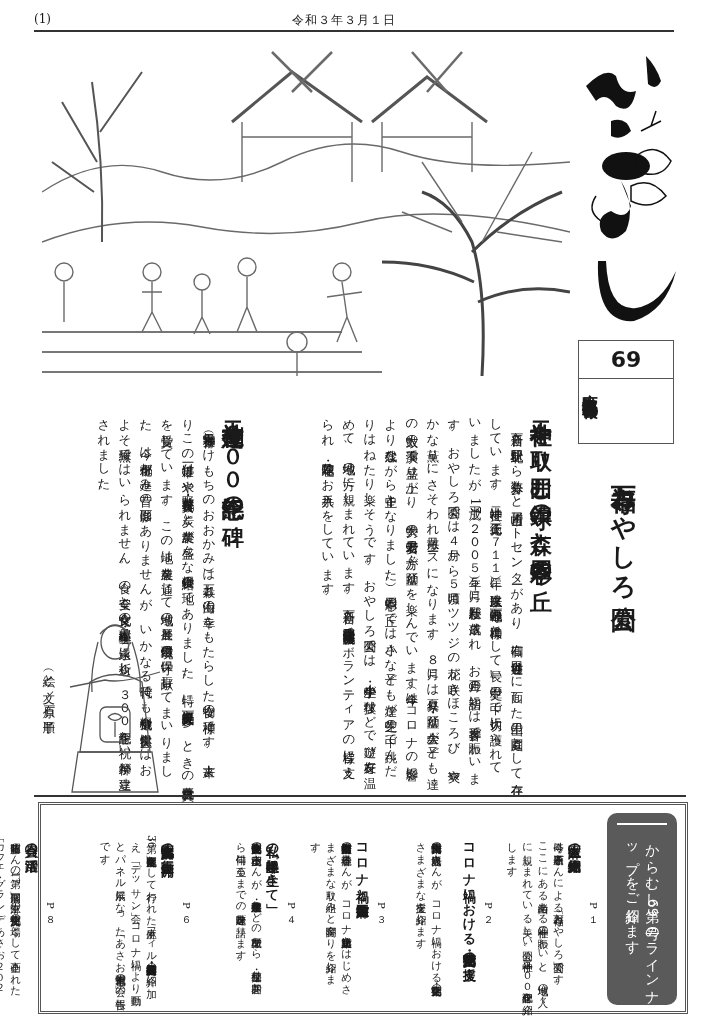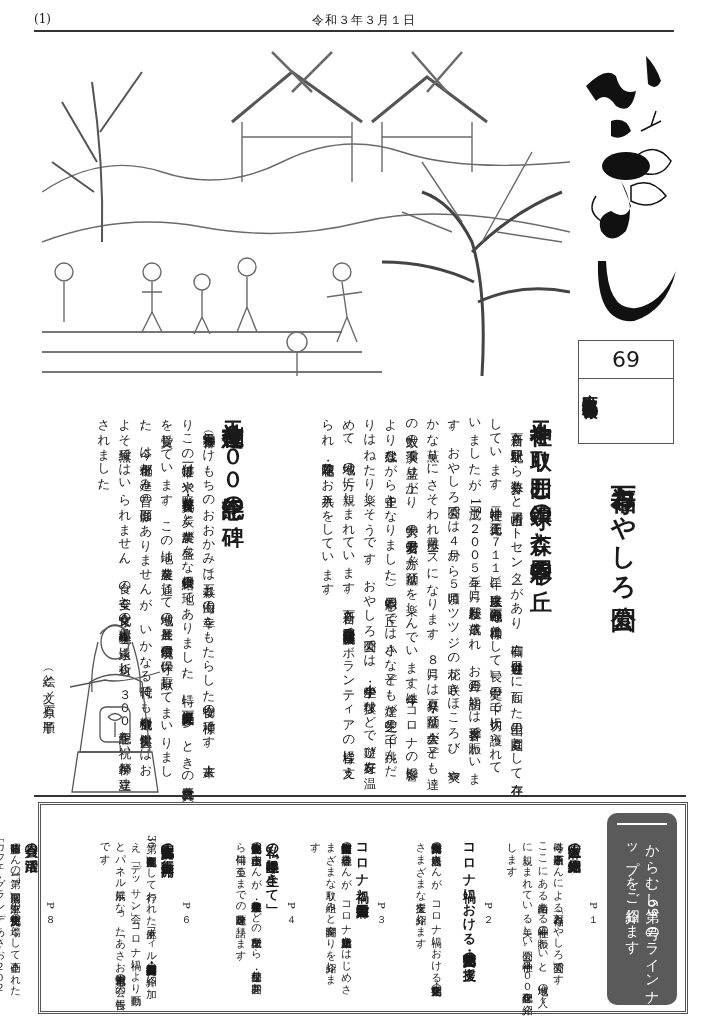--- a/index.html
+++ b/index.html
@@ -2,33 +2,33 @@
 <html><head>
 <meta charset="utf-8">
 <style>
   * { box-sizing: border-box; margin: 0; padding: 0; }
   html, body { width: 725px; height: 1024px; background: #ffffff; overflow: hidden; }
   body { position: relative; font-family: "DejaVu Serif", "Liberation Serif", serif; color: #1a1a1a; }
 
   
   .header { position: absolute; left: 34px; top: 8px; width: 640px; height: 24px; border-bottom: 2px solid #333; }
   .header .page-no { position: absolute; left: 0; top: 4px; font-size: 12px; }
-  .header .date { position: absolute; left: 258px; top: 4px; font-size: 12px; letter-spacing: 1px; margin-left: 20px; }
+  .header .date { position: absolute; left: 258px; top: 4px; font-size: 12px; letter-spacing: 1px; }
 
   
   .illustration { position: absolute; left: 42px; top: 42px; width: 528px; height: 334px; overflow: hidden; }
   .illustration svg { width: 100%; height: 100%; }
 
   
   .masthead { position: absolute; left: 576px; top: 46px; width: 118px; height: 290px; }
   .masthead svg { width: 100%; height: 100%; }
 
   .issue-box { position: absolute; left: 578px; top: 340px; width: 96px; height: 104px; border: 1px solid #555; }
   .issue-box .issue-no { height: 38px; border-bottom: 1px solid #555; display: flex; align-items: center; justify-content: center;
-    font-family: "DejaVu Sans", "Liberation Sans", sans-serif; font-size: 22px; font-weight: normal; }
+    font-family: "DejaVu Sans", "Liberation Sans", sans-serif; font-size: 22px; font-weight: bold; }
   .issue-box .publisher { height: 64px; writing-mode: vertical-rl; font-size: 16px; line-height: 22px; padding: 3px 10px 0 0;
     font-weight: bold; letter-spacing: 1px; }
 
   .main-title { position: absolute; left: 608px; top: 466px; writing-mode: vertical-rl; font-size: 25px; font-weight: bold;
     letter-spacing: 1px; line-height: 30px; }
 
   
   .vtext { writing-mode: vertical-rl; font-size: 12.5px; line-height: 21px; letter-spacing: 0.5px; position: absolute; }
   .headline { writing-mode: vertical-rl; font-weight: bold; position: absolute; font-size: 22px; line-height: 28px; letter-spacing: 1px; }
 

